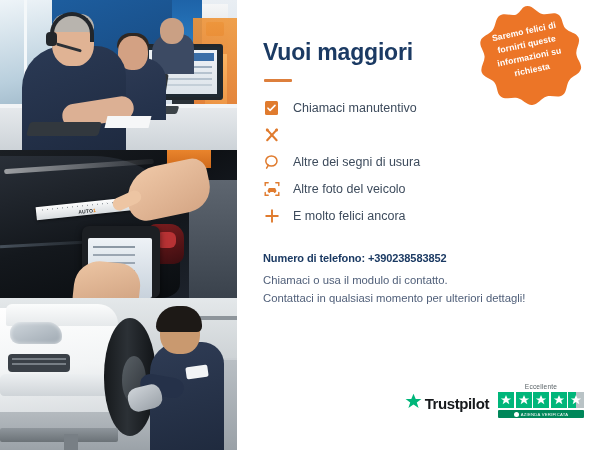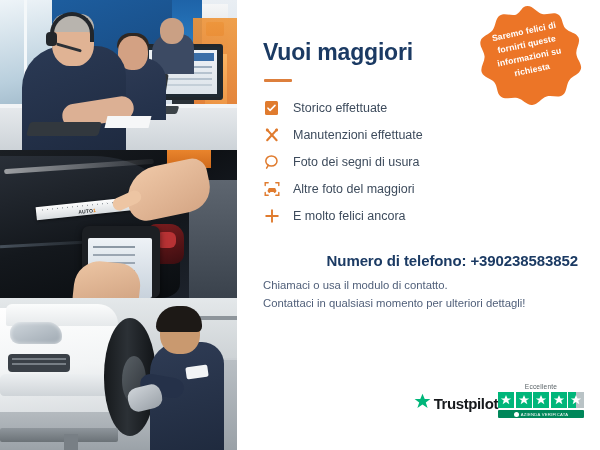--- a/index.html
+++ b/index.html
@@ -388,25 +388,24 @@
   .f-icon svg { display: block; }
   .f-label {
     font-size: 12.5px;
     color: #3d4b5c;
     white-space: nowrap;
   }
 
   
   .phone {
     margin-top: 23px;
-    font-size: 15px;
+    font-size: 11px;
     font-weight: bold;
     color: #1b3a63;
     letter-spacing: -0.1px;
-    text-align: right;
   }
   .contact-lines {
     margin-top: 8px;
     font-size: 11.3px;
     line-height: 1.55;
     color: #51607a;
   }
 
   
   .badge {
@@ -433,20 +432,21 @@
     letter-spacing: .1px;
     width: 84px;
   }
 
   
   .trust {
     position: absolute;
     right: 16px; bottom: 32px;
     display: flex;
     align-items: flex-end;
+    gap: 9px;
   }
   .tp-logo {
     display: flex; align-items: center; gap: 3px;
     padding-bottom: 4px;
   }
   .tp-star-logo { color: #00b67a; }
   .tp-name {
     font-size: 15px; font-weight: bold;
     color: #16191c; letter-spacing: -0.4px;
   }
@@ -576,62 +576,61 @@
 
     <ul class="features">
 
       <li class="feature">
         <span class="f-icon">
           <svg width="15" height="16" viewBox="0 0 15 16">
             <rect x="1" y="1" width="13" height="14" rx="1.5" fill="#e07b2e"></rect>
             <path d="M4 8.2l2.1 2.2L11 5.4" stroke="#fff" stroke-width="1.6" fill="none" stroke-linecap="round" stroke-linejoin="round"></path>
           </svg>
         </span>
-        <span class="f-label">Storico effettuate</span>
+        <span class="f-label">Chiamaci manutentivo</span>
       </li>
 
       <li class="feature">
         <span class="f-icon">
           <svg width="16" height="16" viewBox="0 0 16 16">
             <g stroke="#e07b2e" stroke-width="2.1" stroke-linecap="round" fill="none">
               <path d="M3 2.6 L12.6 13.2"></path>
               <path d="M12.8 2.6 L3.2 13.2"></path>
             </g>
             <circle cx="3.3" cy="2.9" r="1.5" fill="#e07b2e"></circle>
             <circle cx="12.5" cy="2.9" r="1.5" fill="#e07b2e"></circle>
           </svg>
         </span>
-        <span class="f-label">Manutenzioni effettuate</span>
       </li>
 
       <li class="feature">
         <span class="f-icon">
           <svg width="16" height="16" viewBox="0 0 16 16">
             <ellipse cx="7.4" cy="7" rx="5.6" ry="5.1" stroke="#e07b2e" stroke-width="1.5" fill="none"></ellipse>
             <path d="M4.4 11.2 L2.6 14.2" stroke="#e07b2e" stroke-width="1.5" stroke-linecap="round" fill="none"></path>
           </svg>
         </span>
-        <span class="f-label">Foto dei segni di usura</span>
+        <span class="f-label">Altre dei segni di usura</span>
       </li>
 
       <li class="feature">
         <span class="f-icon">
           <svg width="16" height="16" viewBox="0 0 16 16">
             <g stroke="#e07b2e" stroke-width="1.4" fill="none" stroke-linecap="round">
               <path d="M1.2 4.6 V1.8 H4.2"></path>
               <path d="M11.8 1.8 H14.8 V4.6"></path>
               <path d="M14.8 11.4 V14.2 H11.8"></path>
               <path d="M4.2 14.2 H1.2 V11.4"></path>
             </g>
             <path d="M3.8 9.3 l1-2.3h6.4l1 2.3v1.6H3.8z" fill="#e07b2e"></path>
             <circle cx="5.3" cy="10.9" r="1" fill="#e07b2e"></circle>
             <circle cx="10.7" cy="10.9" r="1" fill="#e07b2e"></circle>
           </svg>
         </span>
-        <span class="f-label">Altre foto del maggiori</span>
+        <span class="f-label">Altre foto del veicolo</span>
       </li>
 
       <li class="feature">
         <span class="f-icon">
           <svg width="16" height="16" viewBox="0 0 16 16">
             <g stroke="#e07b2e" stroke-width="1.9" stroke-linecap="round">
               <path d="M8 2.2 V13.8"></path>
               <path d="M2.2 8 H13.8"></path>
             </g>
           </svg>

